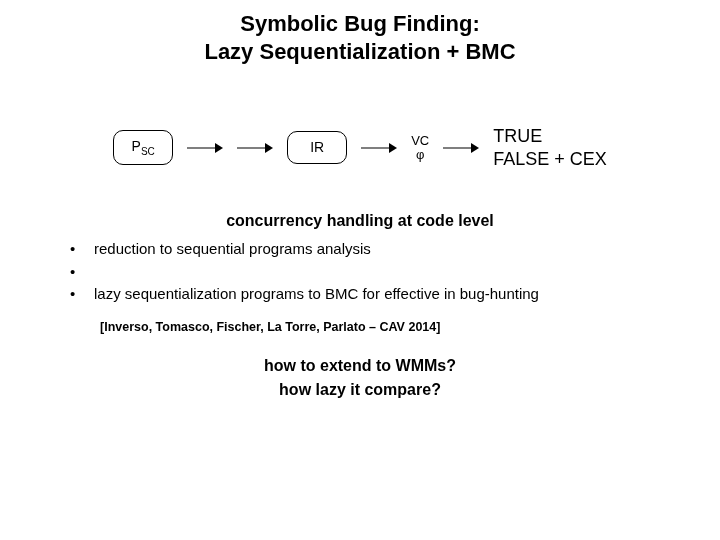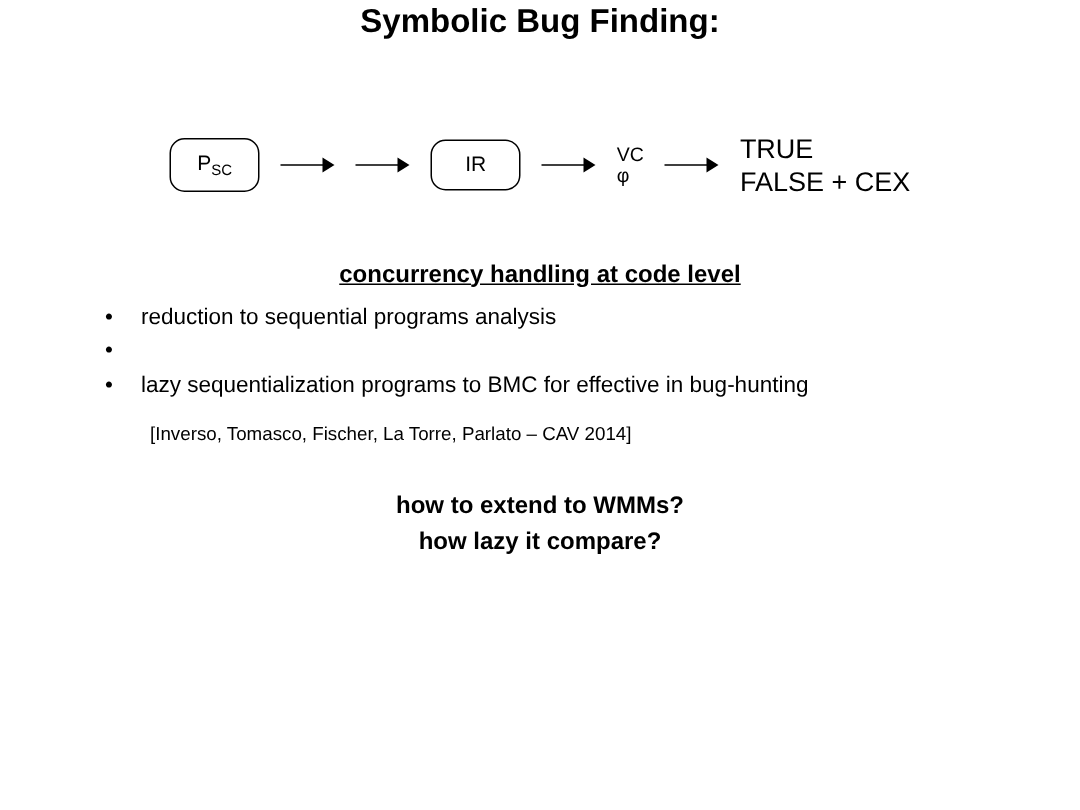--- a/index.html
+++ b/index.html
@@ -10,41 +10,42 @@
     font-family: Arial, Helvetica, sans-serif;
     background: #fff;
     color: #000;
     position: relative;
   }
   .title {
     text-align: center;
     font-weight: bold;
     font-size: 22px;
     line-height: 1.25;
+    padding-top: 10px;
   }
   .pipeline {
     display: flex;
     align-items: center;
     justify-content: center;
     gap: 14px;
     margin-top: 60px;
   }
   .box {
     border: 1px solid #000;
     border-radius: 10px;
     padding: 8px 12px;
     font-size: 14px;
     text-align: center;
     min-width: 34px;
     line-height: 1.1;
   }
   .box sub { font-size: 10px; }
   .naked {
     font-size: 13px;
-    text-align: left;
+    text-align: center;
     line-height: 1.05;
   }
   .result {
     font-size: 18px;
     line-height: 1.25;
   }
   .arrow {
     width: 36px;
     height: 14px;
     position: relative;
@@ -63,47 +64,47 @@
     transform: translateY(-50%);
     border-left: 8px solid #000;
     border-top: 5px solid transparent;
     border-bottom: 5px solid transparent;
   }
   .subtitle {
     text-align: center;
     font-weight: bold;
     font-size: 16px;
     margin-top: 42px;
-    text-decoration: underline;
   }
   .bullets {
     margin: 8px 0 0 70px;
     font-size: 15px;
     line-height: 1.5;
   }
   .bullets .row { display: flex; }
   .bullets .dot { width: 24px; }
   .citation {
     margin: 14px 0 0 100px;
     font-size: 12.5px;
-    font-weight: normal;
+    font-weight: bold;
   }
   .questions {
     text-align: center;
     font-weight: bold;
     font-size: 16px;
     line-height: 1.5;
-    margin-top: 30px;
+    margin-top: 20px;
   }
 </style>
 </head>
 <body>
 
 <div class="title">
   <span>Symbolic Bug Finding:</span><br>
+  <span>Lazy Sequentialization + BMC</span>
 </div>
 
 <div class="pipeline">
   <div class="box">
     <span>P</span><sub>SC</sub>
   </div>
   <div class="arrow"></div>
   <div class="arrow"></div>
   <div class="box">
     <span>IR</span>

